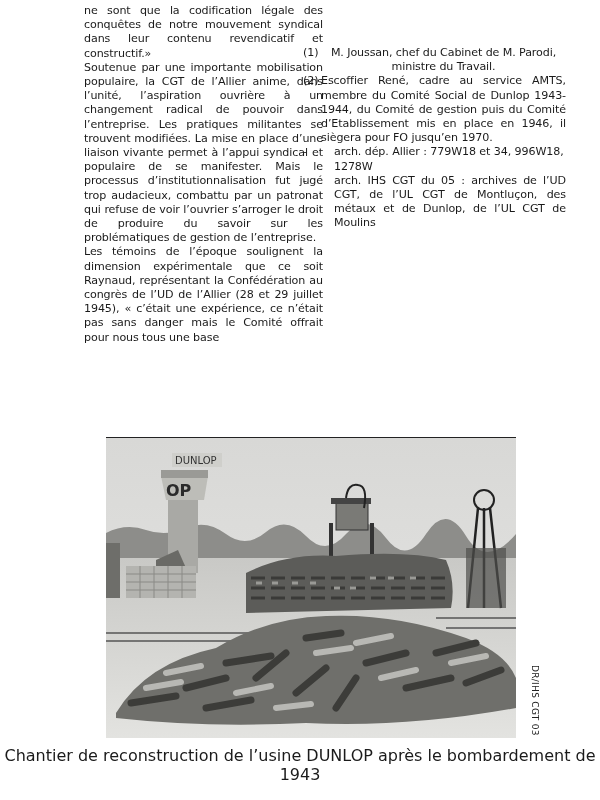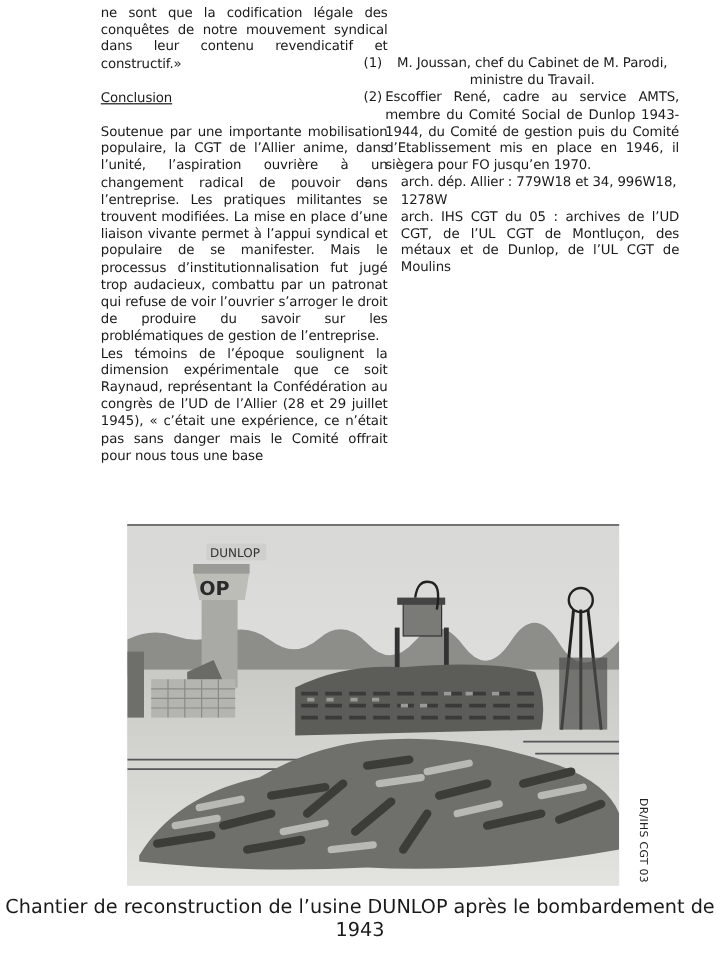--- a/index.html
+++ b/index.html
@@ -39,21 +39,20 @@
   #caption {
     position: absolute; left: 0; width: 600px; top: 746px; text-align: center;
     font-size: 16px; color: #1a1a1a;
   }
 </style>
 </head>
 <body>
 
 <div id="left-col" class="col">
   <p>ne sont que la codification légale des conquêtes de notre mouvement syndical dans leur contenu revendicatif et constructif.»</p>
-  <p class="heading">Conclusion</p>
   <p>Soutenue par une importante mobilisation populaire, la CGT de l’Allier anime, dans l’unité, l’aspiration ouvrière à un changement radical de pouvoir dans l’entreprise. Les pratiques militantes se trouvent modifiées. La mise en place d’une liaison vivante permet à l’appui syndical et populaire de se manifester. Mais le processus d’institutionnalisation fut jugé trop audacieux, combattu par un patronat qui refuse de voir l’ouvrier s’arroger le droit de produire du savoir sur les problématiques de gestion de l’entreprise.</p>
   <p>Les témoins de l’époque soulignent la dimension expérimentale que ce soit Raynaud, représentant la Confédération au congrès de l’UD de l’Allier (28 et 29 juillet 1945), « c’était une expérience, ce n’était pas sans danger mais le Comité offrait pour nous tous une base</p>
 </div>
 
 <div id="right-col" class="col">
 
   <div class="notes">
     <div class="note">
       <span class="num">(1)</span>
       <span class="txt" style="text-align:center">M. Joussan, chef du Cabinet de M. Parodi, ministre du Travail.</span>

